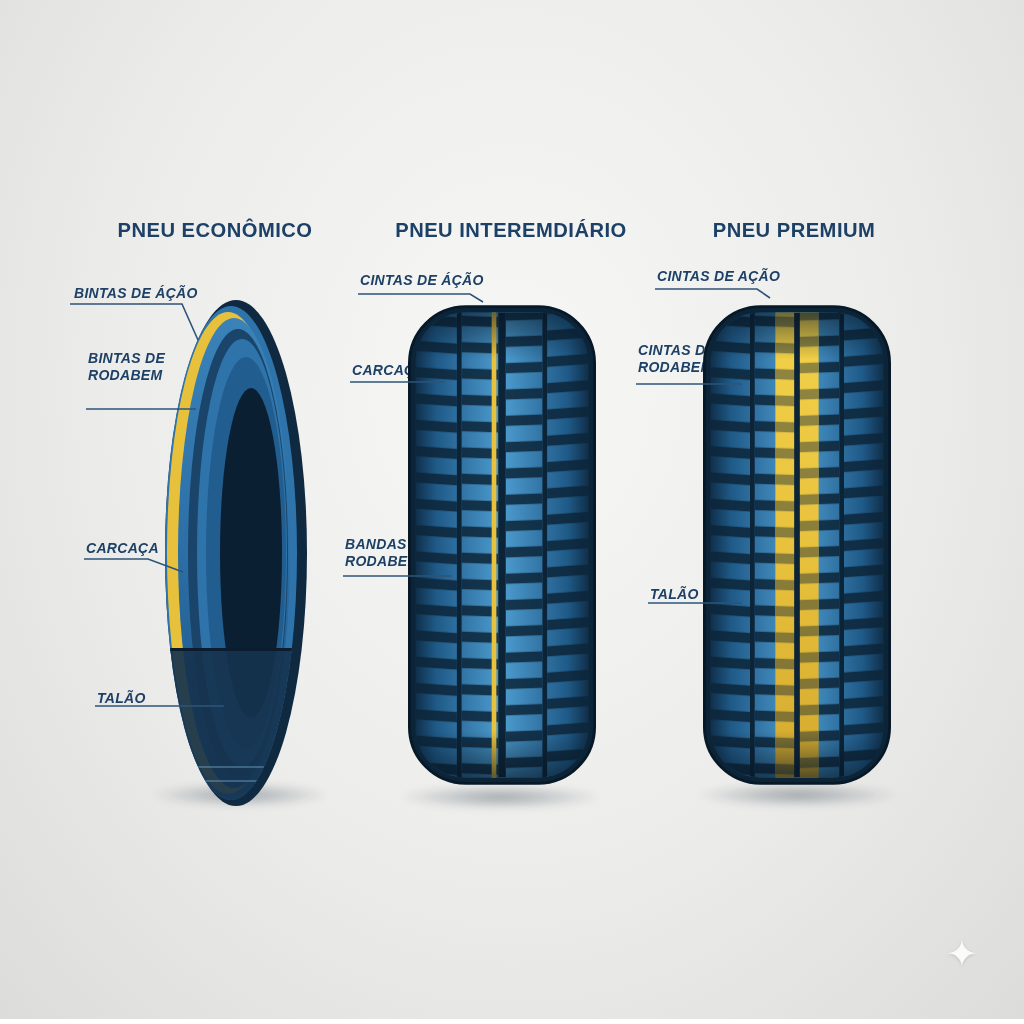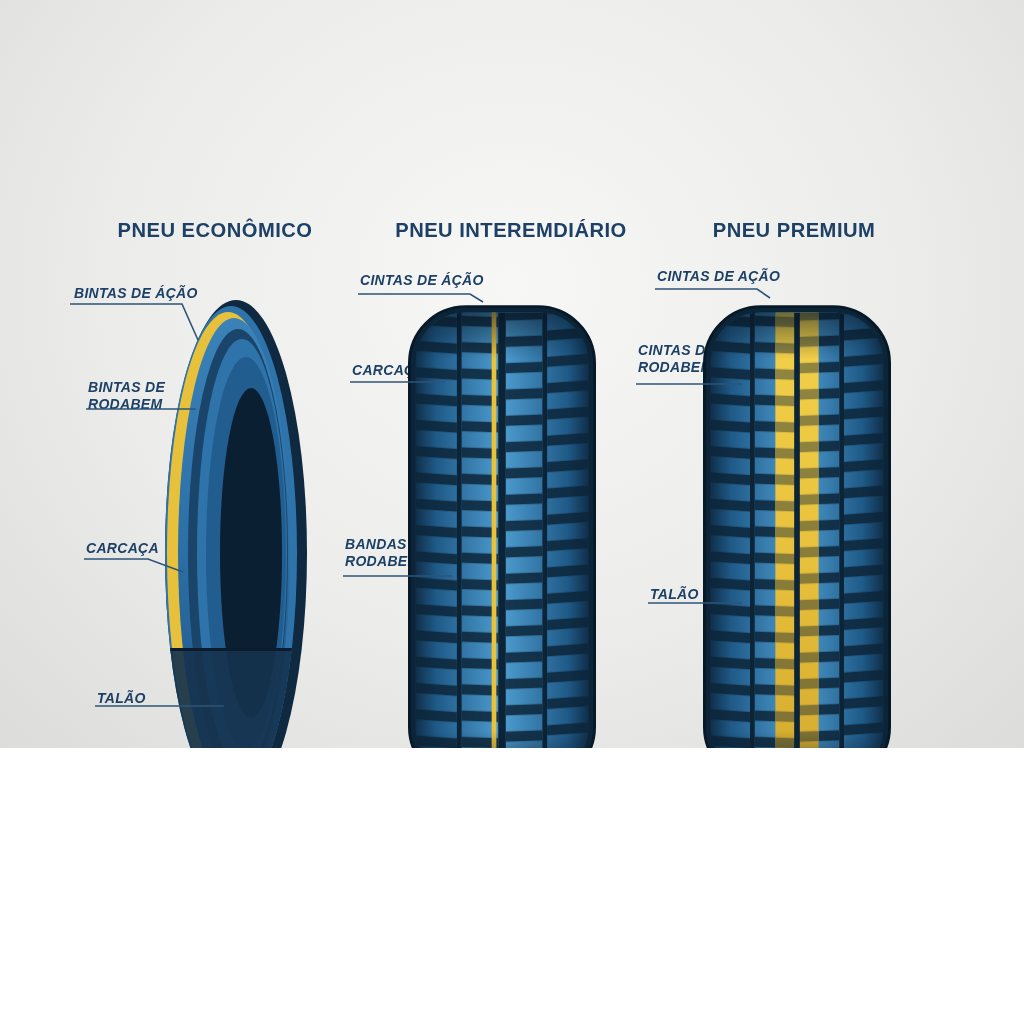--- a/index.html
+++ b/index.html
@@ -1,17 +1,17 @@
 <!DOCTYPE html>
 <html><head>
 <meta charset="utf-8">
 <style>
   html,body{margin:0;padding:0;}
   .canvas{
-    position:relative;width:1024px;height:748px;overflow:hidden;
+    position:relative;width:1024px;height:1019px;overflow:hidden;
     background:radial-gradient(ellipse at 50% 38%, #f7f7f5 0%, #ececea 55%, #dcdcda 100%);
     font-family:"Liberation Sans", sans-serif;
   }
   .title{
     position:absolute;width:260px;text-align:center;
     font-size:21px;font-weight:800;letter-spacing:.5px;color:#1d4066;
     transform:scaleX(.96);
   }
   .lbl{
     position:absolute;font-size:14px;font-weight:700;letter-spacing:.3px;
@@ -181,21 +181,21 @@
       <polyline points="358,294 470,294 483,302"></polyline>
       <line x1="350" y1="382" x2="445" y2="382"></line>
       <line x1="343" y1="576" x2="452" y2="576"></line>
       <polyline points="655,289 757,289 770,298"></polyline>
       <line x1="636" y1="384" x2="742" y2="384"></line>
       <line x1="648" y1="603" x2="742" y2="603"></line>
     </g>
   </svg>
 
   <div class="lbl" style="left:74px;top:285px;width:140px">BINTAS DE ÁÇÃO</div>
-  <div class="lbl" style="left:88px;top:379px;width:84px">BINTAS DE RODABEM</div>
+  <div class="lbl" style="left:88px;top:350px;width:84px">BINTAS DE RODABEM</div>
   <div class="lbl" style="left:86px;top:540px;width:100px">CARCAÇA</div>
   <div class="lbl" style="left:97px;top:690px;width:80px">TALÃO</div>
 
   <div class="lbl" style="left:360px;top:272px;width:130px">CINTAS DE ÁÇÃO</div>
   <div class="lbl" style="left:352px;top:362px;width:100px">CARCAÇA</div>
   <div class="lbl" style="left:345px;top:536px;width:90px">BANDAS DE RODABEM</div>
 
   <div class="lbl" style="left:657px;top:268px;width:130px">CINTAS DE AÇÃO</div>
   <div class="lbl" style="left:638px;top:342px;width:90px">CINTAS DE RODABEM</div>
   <div class="lbl" style="left:650px;top:586px;width:80px">TALÃO</div>

